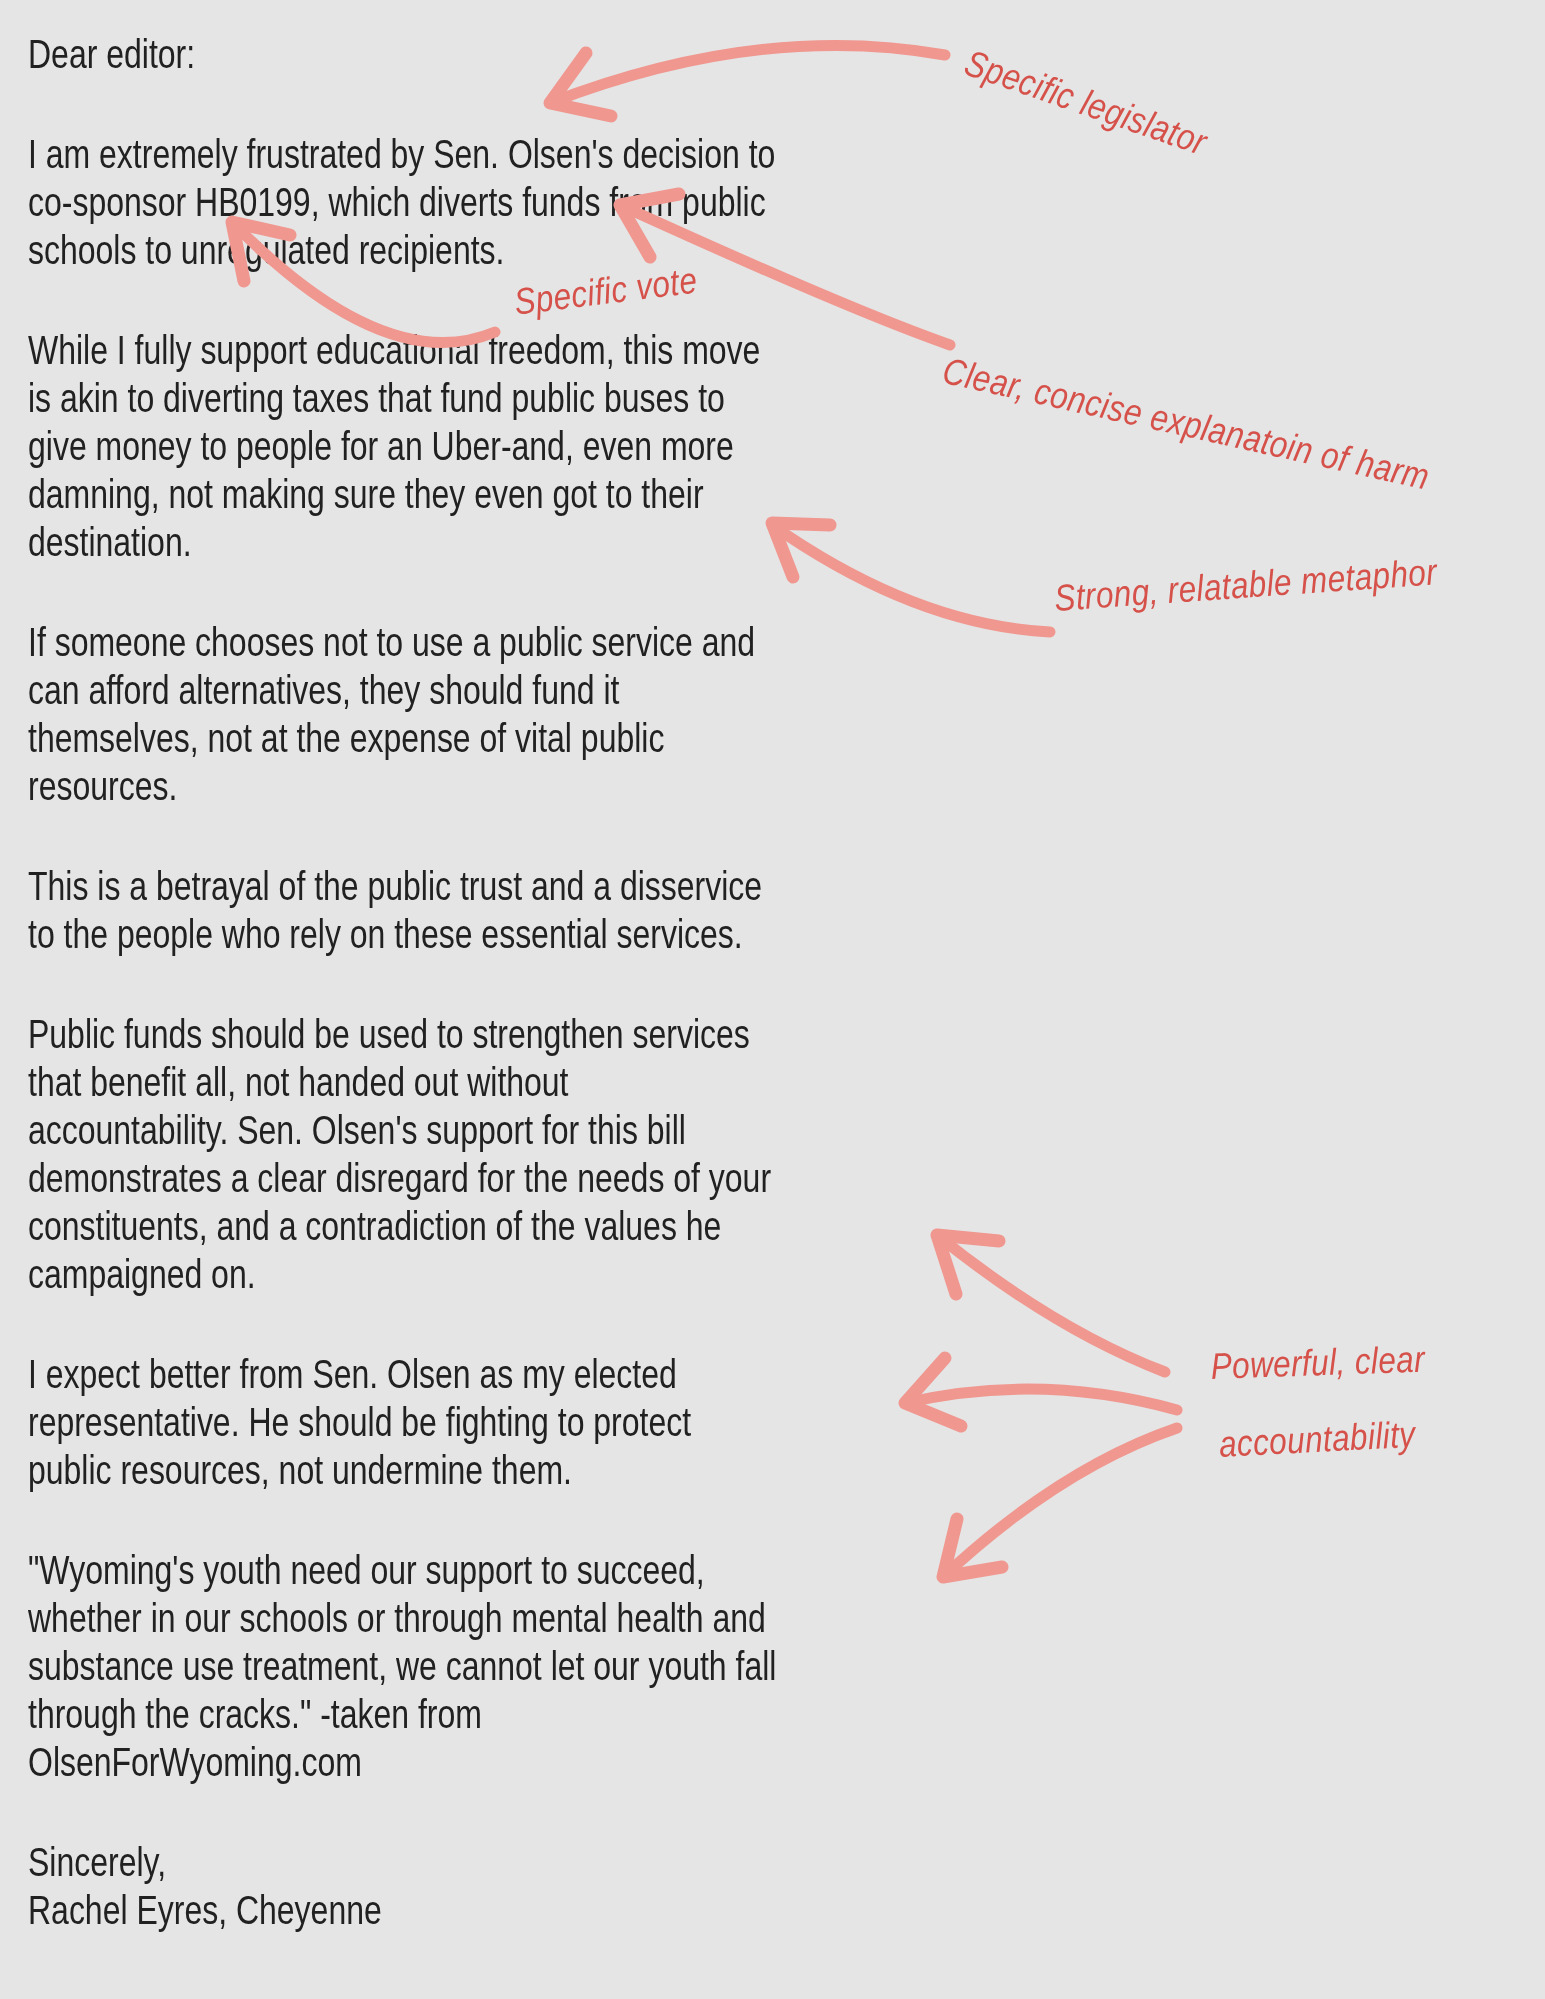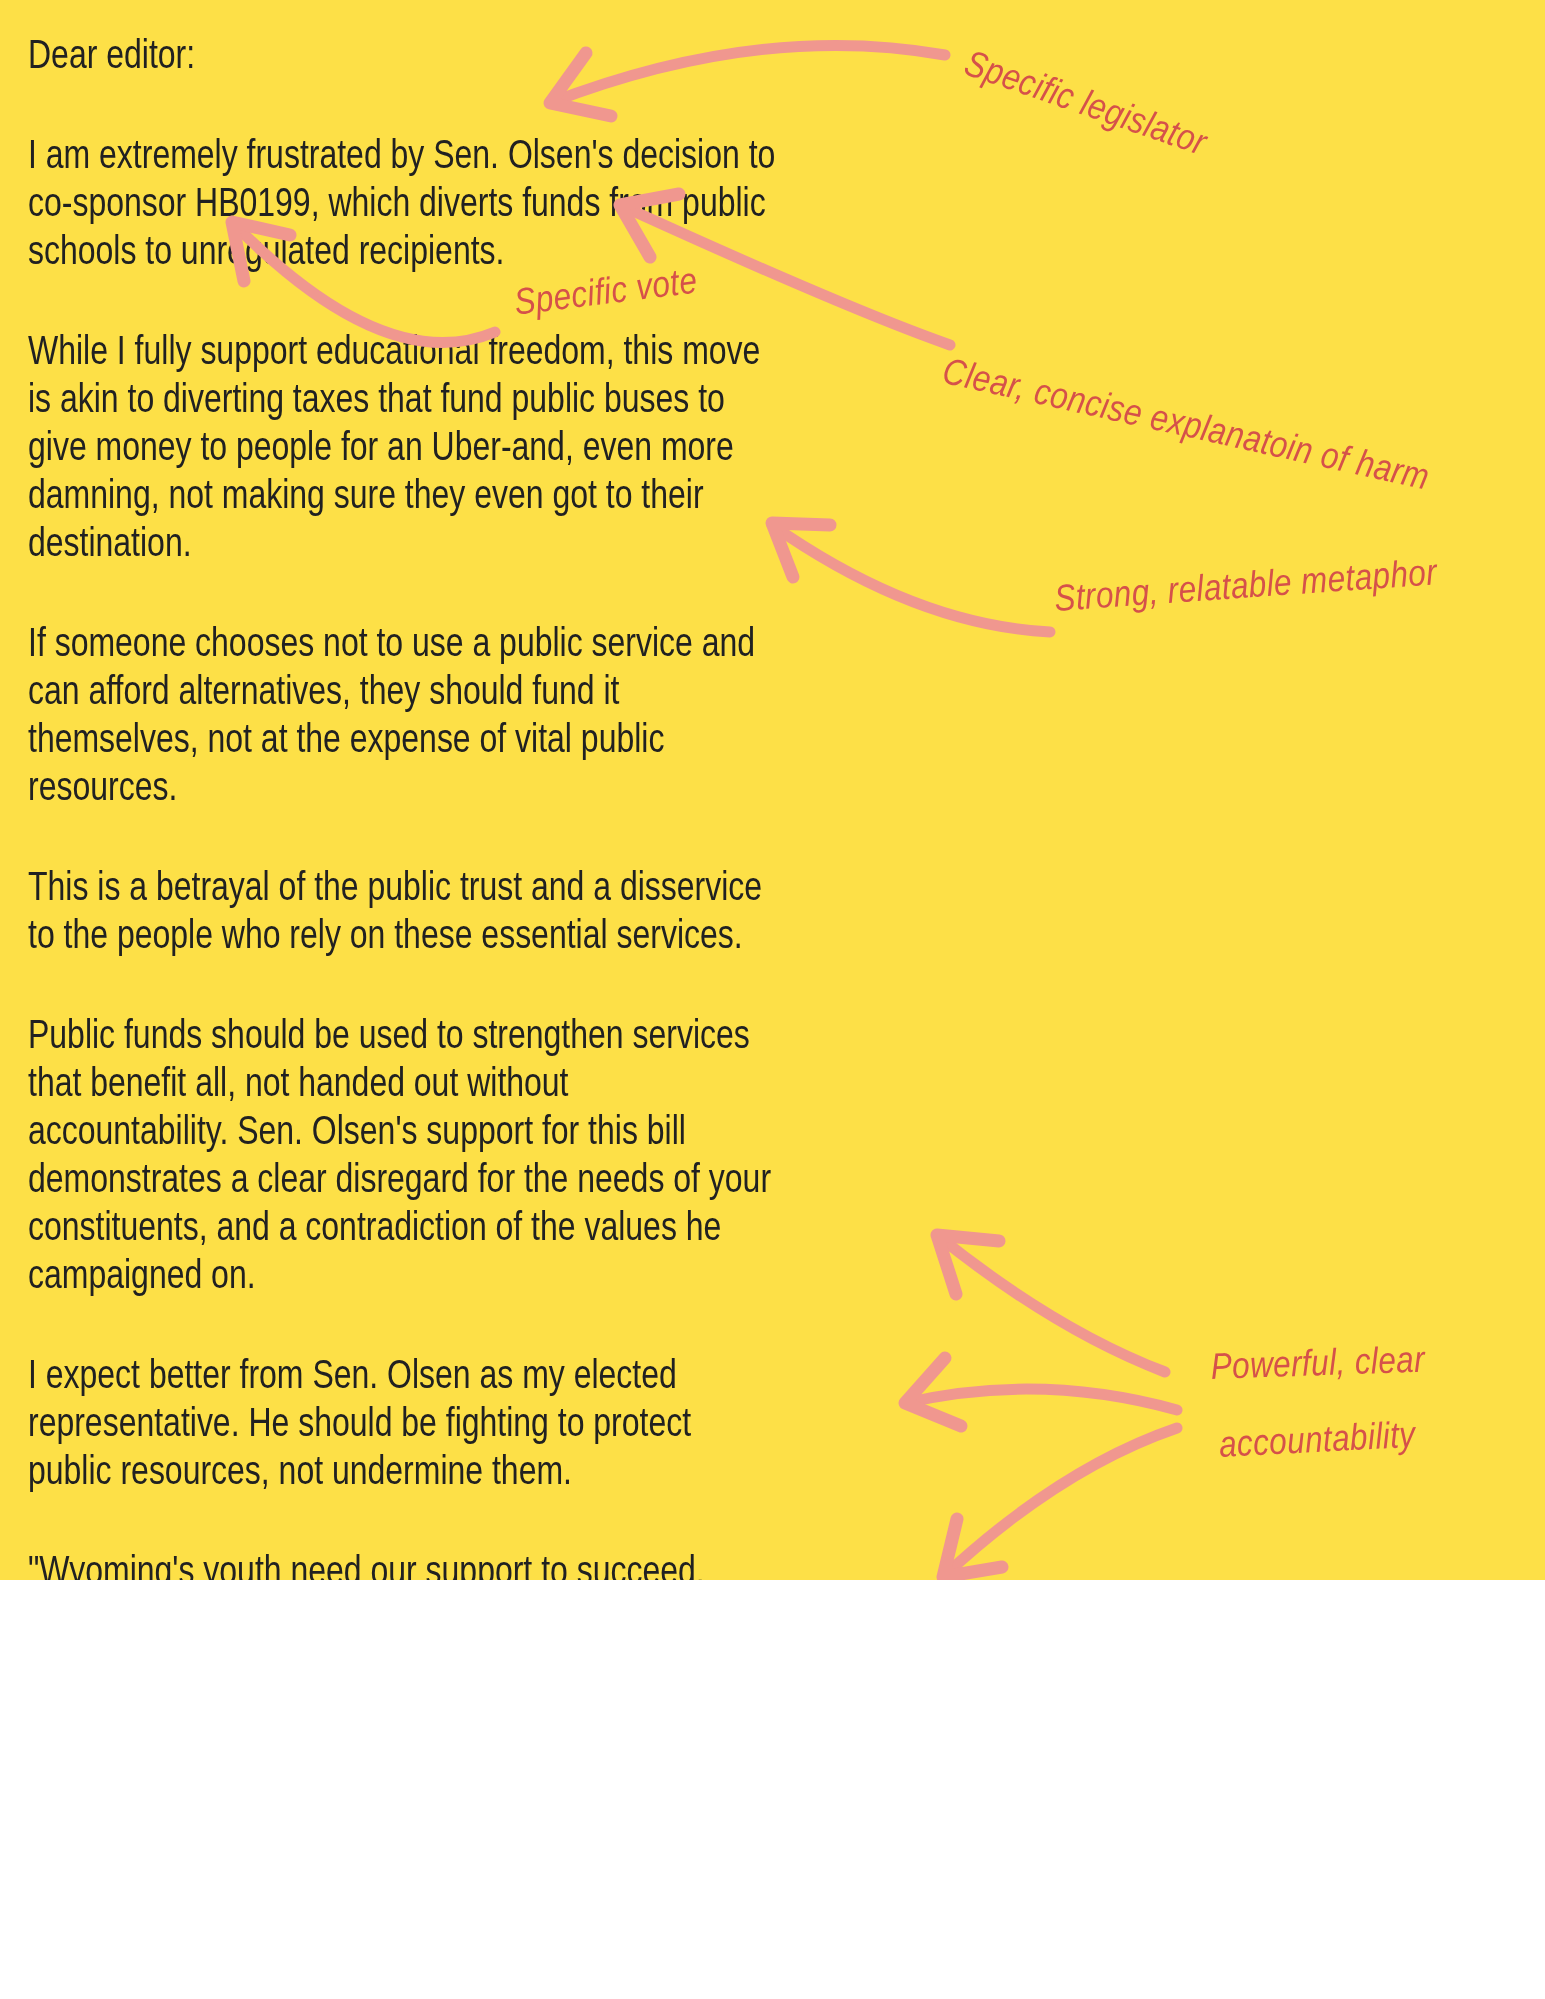--- a/index.html
+++ b/index.html
@@ -1,19 +1,19 @@
 <!DOCTYPE html>
 <html><head>
 <meta charset="utf-8">
 <style>
   html,body{margin:0;padding:0;background:#ffffff;}
   .page{
     position:relative;
-    width:1545px;height:1580px;
-    background:#fde047;
+    width:1545px;height:1999px;
+    background:#e5e5e5;
     overflow:hidden;
     font-family:"Liberation Sans", sans-serif;
   }
   
   .letter{
     position:absolute;left:28px;top:30px;width:1150px;
     transform:scaleX(0.78);transform-origin:left top;
     color:#212121;
     font-size:41px;line-height:48px;
     z-index:0;

